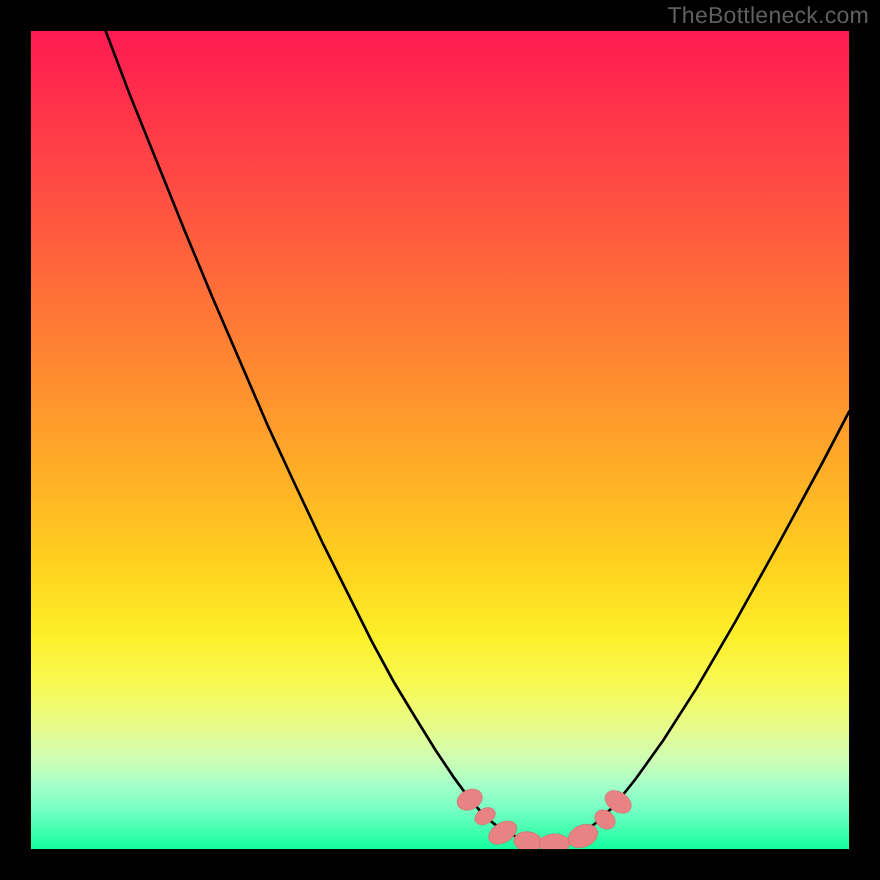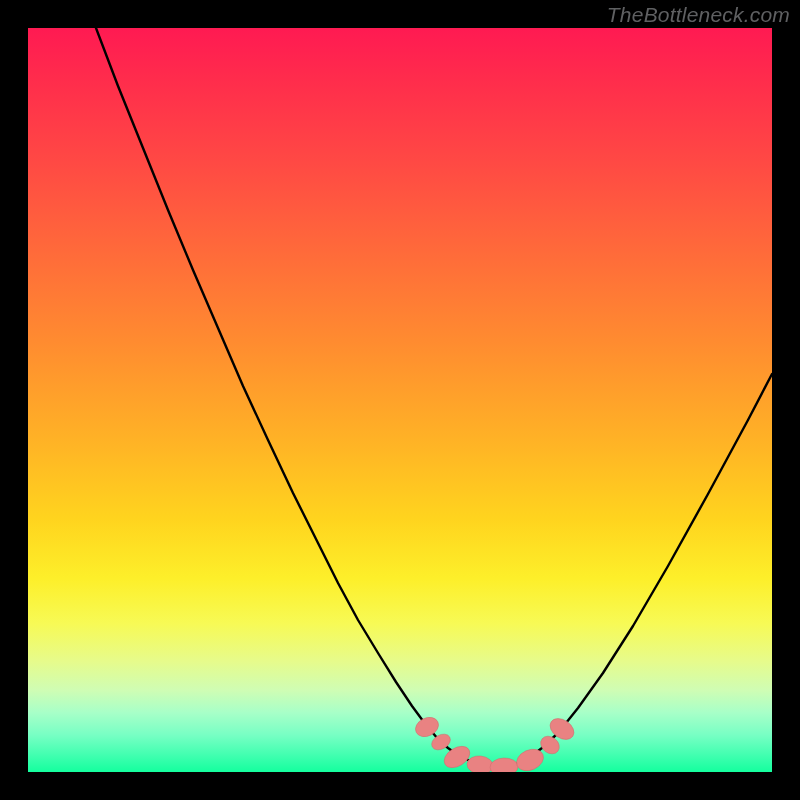--- a/index.html
+++ b/index.html
@@ -11,21 +11,20 @@
     overflow: hidden;
     font-family: Arial, Helvetica, sans-serif;
   }
   .frame {
     position: absolute;
     left: 0;
     top: 0;
     width: 800px;
     height: 800px;
     background: #000;
-    font-style: italic;
   }
   .plot {
     position: absolute;
     left: 28px;
     top: 28px;
     width: 744px;
     height: 744px;
     overflow: hidden;
   }
   .gradient {

